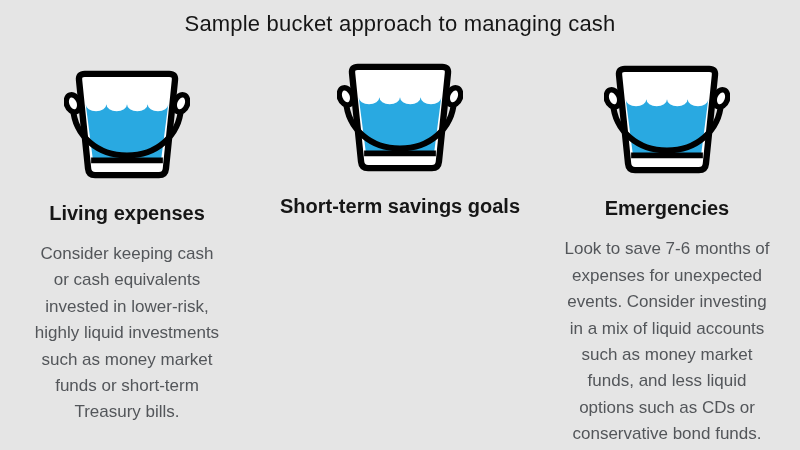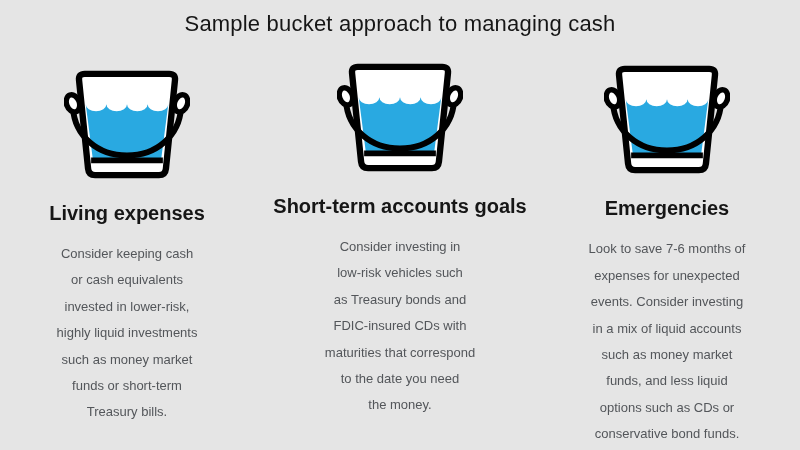--- a/index.html
+++ b/index.html
@@ -46,21 +46,21 @@
     margin-top: 19px;
     font-size: 20px;
     line-height: 26px;
     font-weight: bold;
     color: var(--heading, #111111);
     white-space: nowrap;
     text-align: center;
   }
   .body {
     margin-top: 15px;
-    font-size: 13px;
+    font-size: 17px;
     line-height: 26.4px;
     color: var(--body, #53565A);
     text-align: center;
     white-space: pre-line;
   }
   .defs-holder { position: absolute; width: 0; height: 0; overflow: hidden; }
 </style>
 </head>
 <body>
 
@@ -92,28 +92,21 @@
 highly liquid investments
 such as money market
 funds or short-term
 Treasury bills.</div>
   </div>
 
   <div class="col col-2">
     <svg class="bucket" viewBox="0 0 128 116">
       <use href="#bucket-symbol"></use>
     </svg>
-    <div class="heading">Short-term accounts goals</div>
-    <div class="body">Consider investing in
-low-risk vehicles such
-as Treasury bonds and
-FDIC-insured CDs with
-maturities that correspond
-to the date you need
-the money.</div>
+    <div class="heading">Short-term savings goals</div>
   </div>
 
   <div class="col col-3">
     <svg class="bucket" viewBox="0 0 128 116">
       <use href="#bucket-symbol"></use>
     </svg>
     <div class="heading">Emergencies</div>
     <div class="body">Look to save 7-6 months of
 expenses for unexpected
 events. Consider investing

